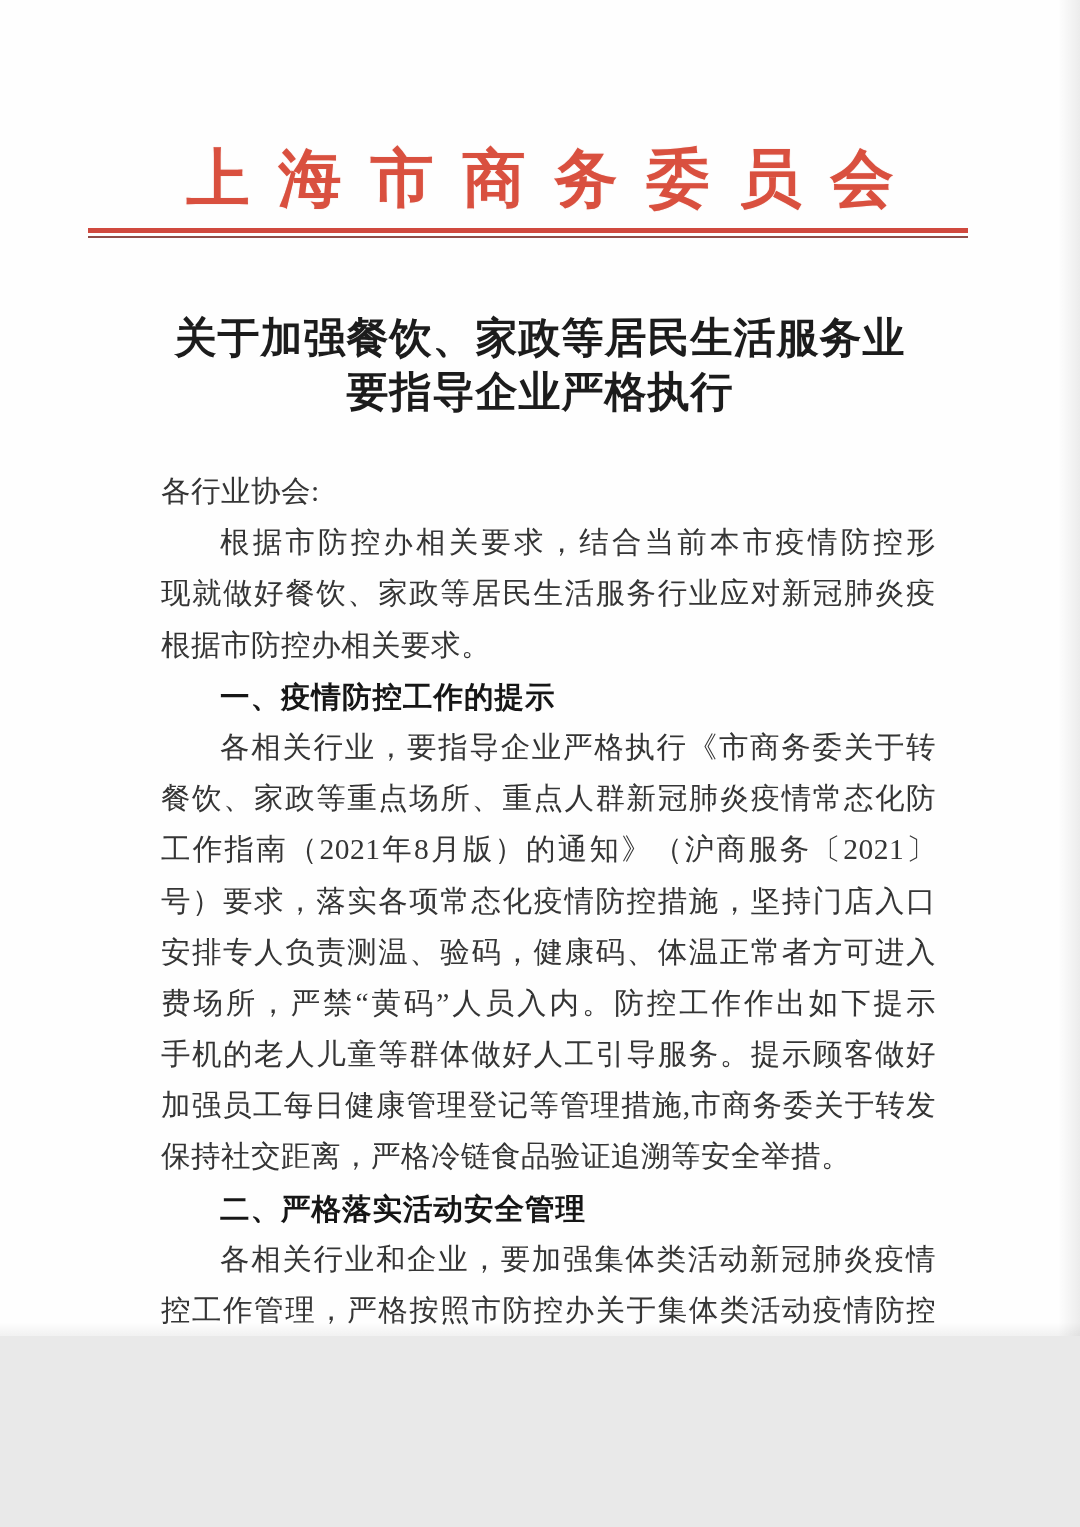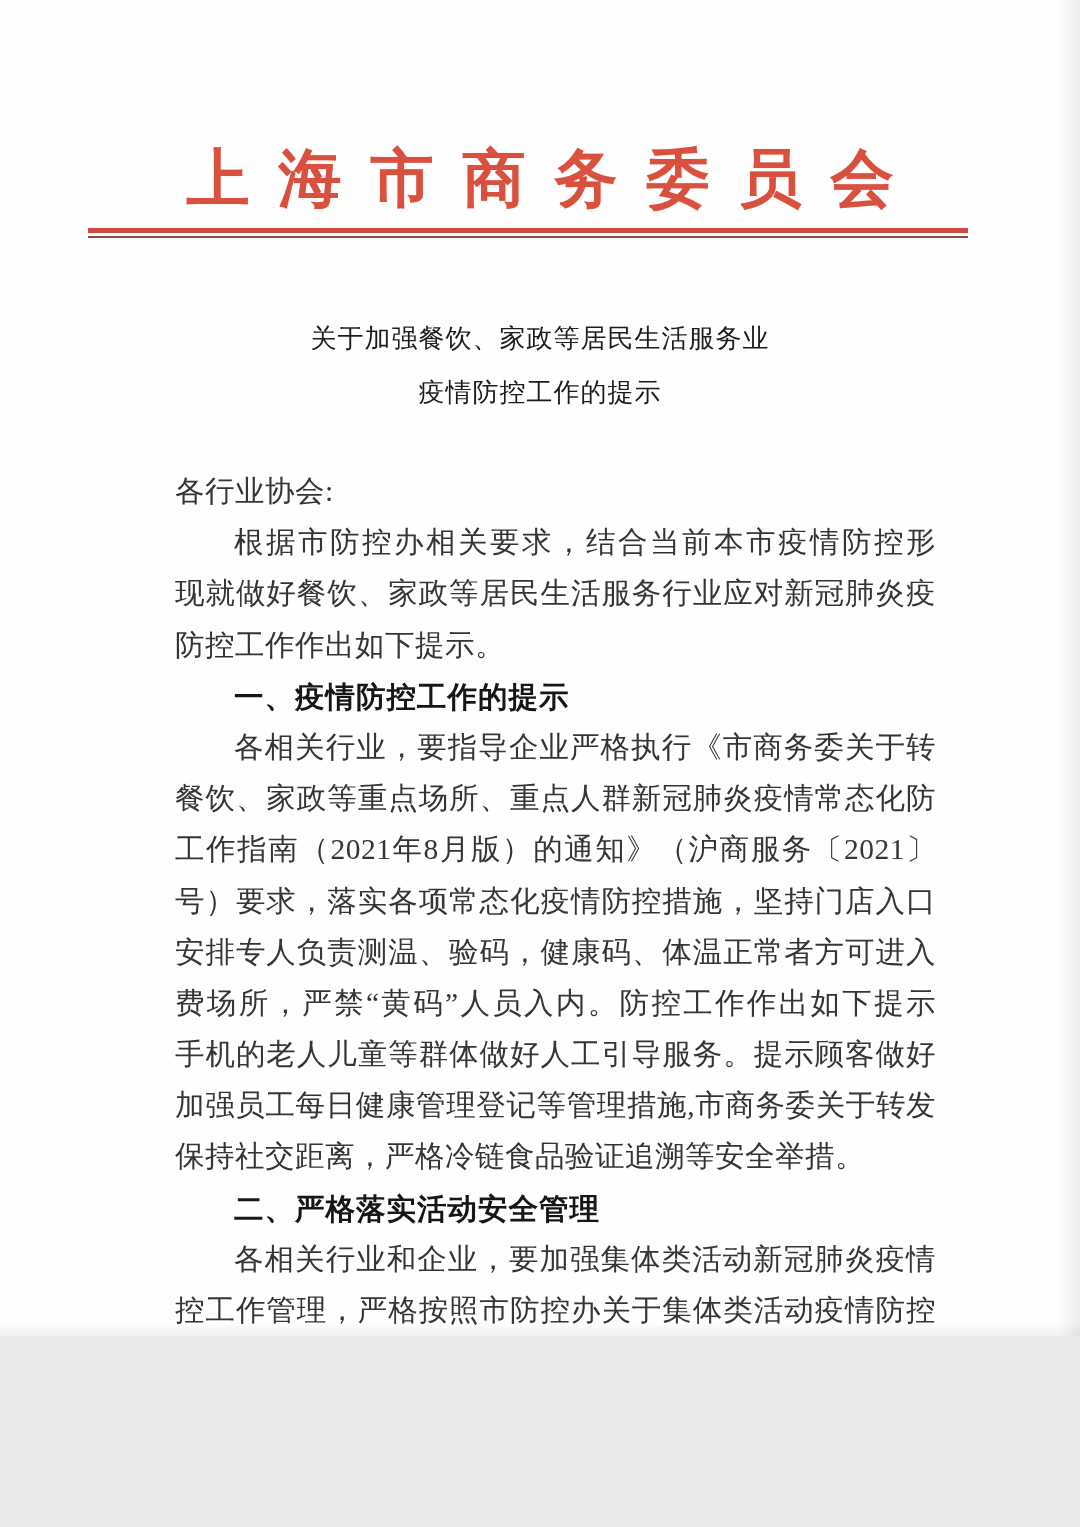--- a/index.html
+++ b/index.html
@@ -39,32 +39,32 @@
   .rule-header .bar-thick{height:5px;background:var(--rule-bright,#d0493e);}
   .rule-header .bar-thin{height:2px;background:var(--rule-dark,#8f4d49);margin-top:3px;}
   .rule-footer{top:1410px;}
   .rule-footer .bar-thin{height:2px;background:var(--rule-dark,#8f4d49);}
   .rule-footer .bar-thick{height:5px;background:var(--rule-bright,#d0493e);margin-top:3px;}
 
   .doc-title{
     position:absolute;top:311px;left:0;right:0;
     text-align:center;
     font-family:"Liberation Sans","DejaVu Sans",sans-serif;
-    font-weight:normal;color:#1c1c1c;
-    font-size:26px;line-height:54px;
+    font-weight:bold;color:#1c1c1c;
+    font-size:42px;line-height:54px;
     letter-spacing:1px;
   }
 
   .body-text{
     position:absolute;top:466px;left:161px;width:775px;
     font-size:29.5px;color:#353535;
     line-height:51.2px;
     letter-spacing:0.5px;
   }
-  .line{height:51.2px;overflow:hidden;white-space:nowrap;margin-left:14px;}
+  .line{height:51.2px;overflow:hidden;white-space:nowrap;}
   .line.j{white-space:normal;text-align:justify;text-align-last:justify;text-justify:inter-character;}
   .line.indent{text-indent:2em;}
   .line.h{
     font-family:"Liberation Sans","DejaVu Sans",sans-serif;
     font-weight:bold;color:#161616;letter-spacing:1px;
   }
 
   .watermark{
     position:absolute;top:1452px;right:12px;
     display:flex;align-items:center;gap:10px;
@@ -83,28 +83,28 @@
 
   <div class="letterhead">上海市商务委员会</div>
 
   <div class="rule rule-header">
     <div class="bar-thick"></div>
     <div class="bar-thin"></div>
   </div>
 
   <div class="doc-title">
     <div>关于加强餐饮、家政等居民生活服务业</div>
-    <div>疫情防控工作的提示</div>
+    <div>要指导企业严格执行</div>
   </div>
 
   <div class="body-text">
       <div class="line">各行业协会:</div>
       <div class="line indent j">根据市防控办相关要求，结合当前本市疫情防控形势，</div>
       <div class="line j">现就做好餐饮、家政等居民生活服务行业应对新冠肺炎疫情</div>
-      <div class="line">防控工作作出如下提示。</div>
+      <div class="line">根据市防控办相关要求。</div>
       <div class="line indent h">一、疫情防控工作的提示</div>
       <div class="line indent j">各相关行业，要指导企业严格执行《市商务委关于转发</div>
       <div class="line j">餐饮、家政等重点场所、重点人群新冠肺炎疫情常态化防控</div>
       <div class="line j">工作指南（2021年8月版）的通知》（沪商服务〔2021〕223</div>
       <div class="line j">号）要求，落实各项常态化疫情防控措施，坚持门店入口处</div>
       <div class="line j">安排专人负责测温、验码，健康码、体温正常者方可进入消</div>
       <div class="line j">费场所，严禁“黄码”人员入内。防控工作作出如下提示</div>
       <div class="line j">手机的老人儿童等群体做好人工引导服务。提示顾客做好佩</div>
       <div class="line j">加强员工每日健康管理登记等管理措施,市商务委关于转发</div>
       <div class="line">保持社交距离，严格冷链食品验证追溯等安全举措。</div>

